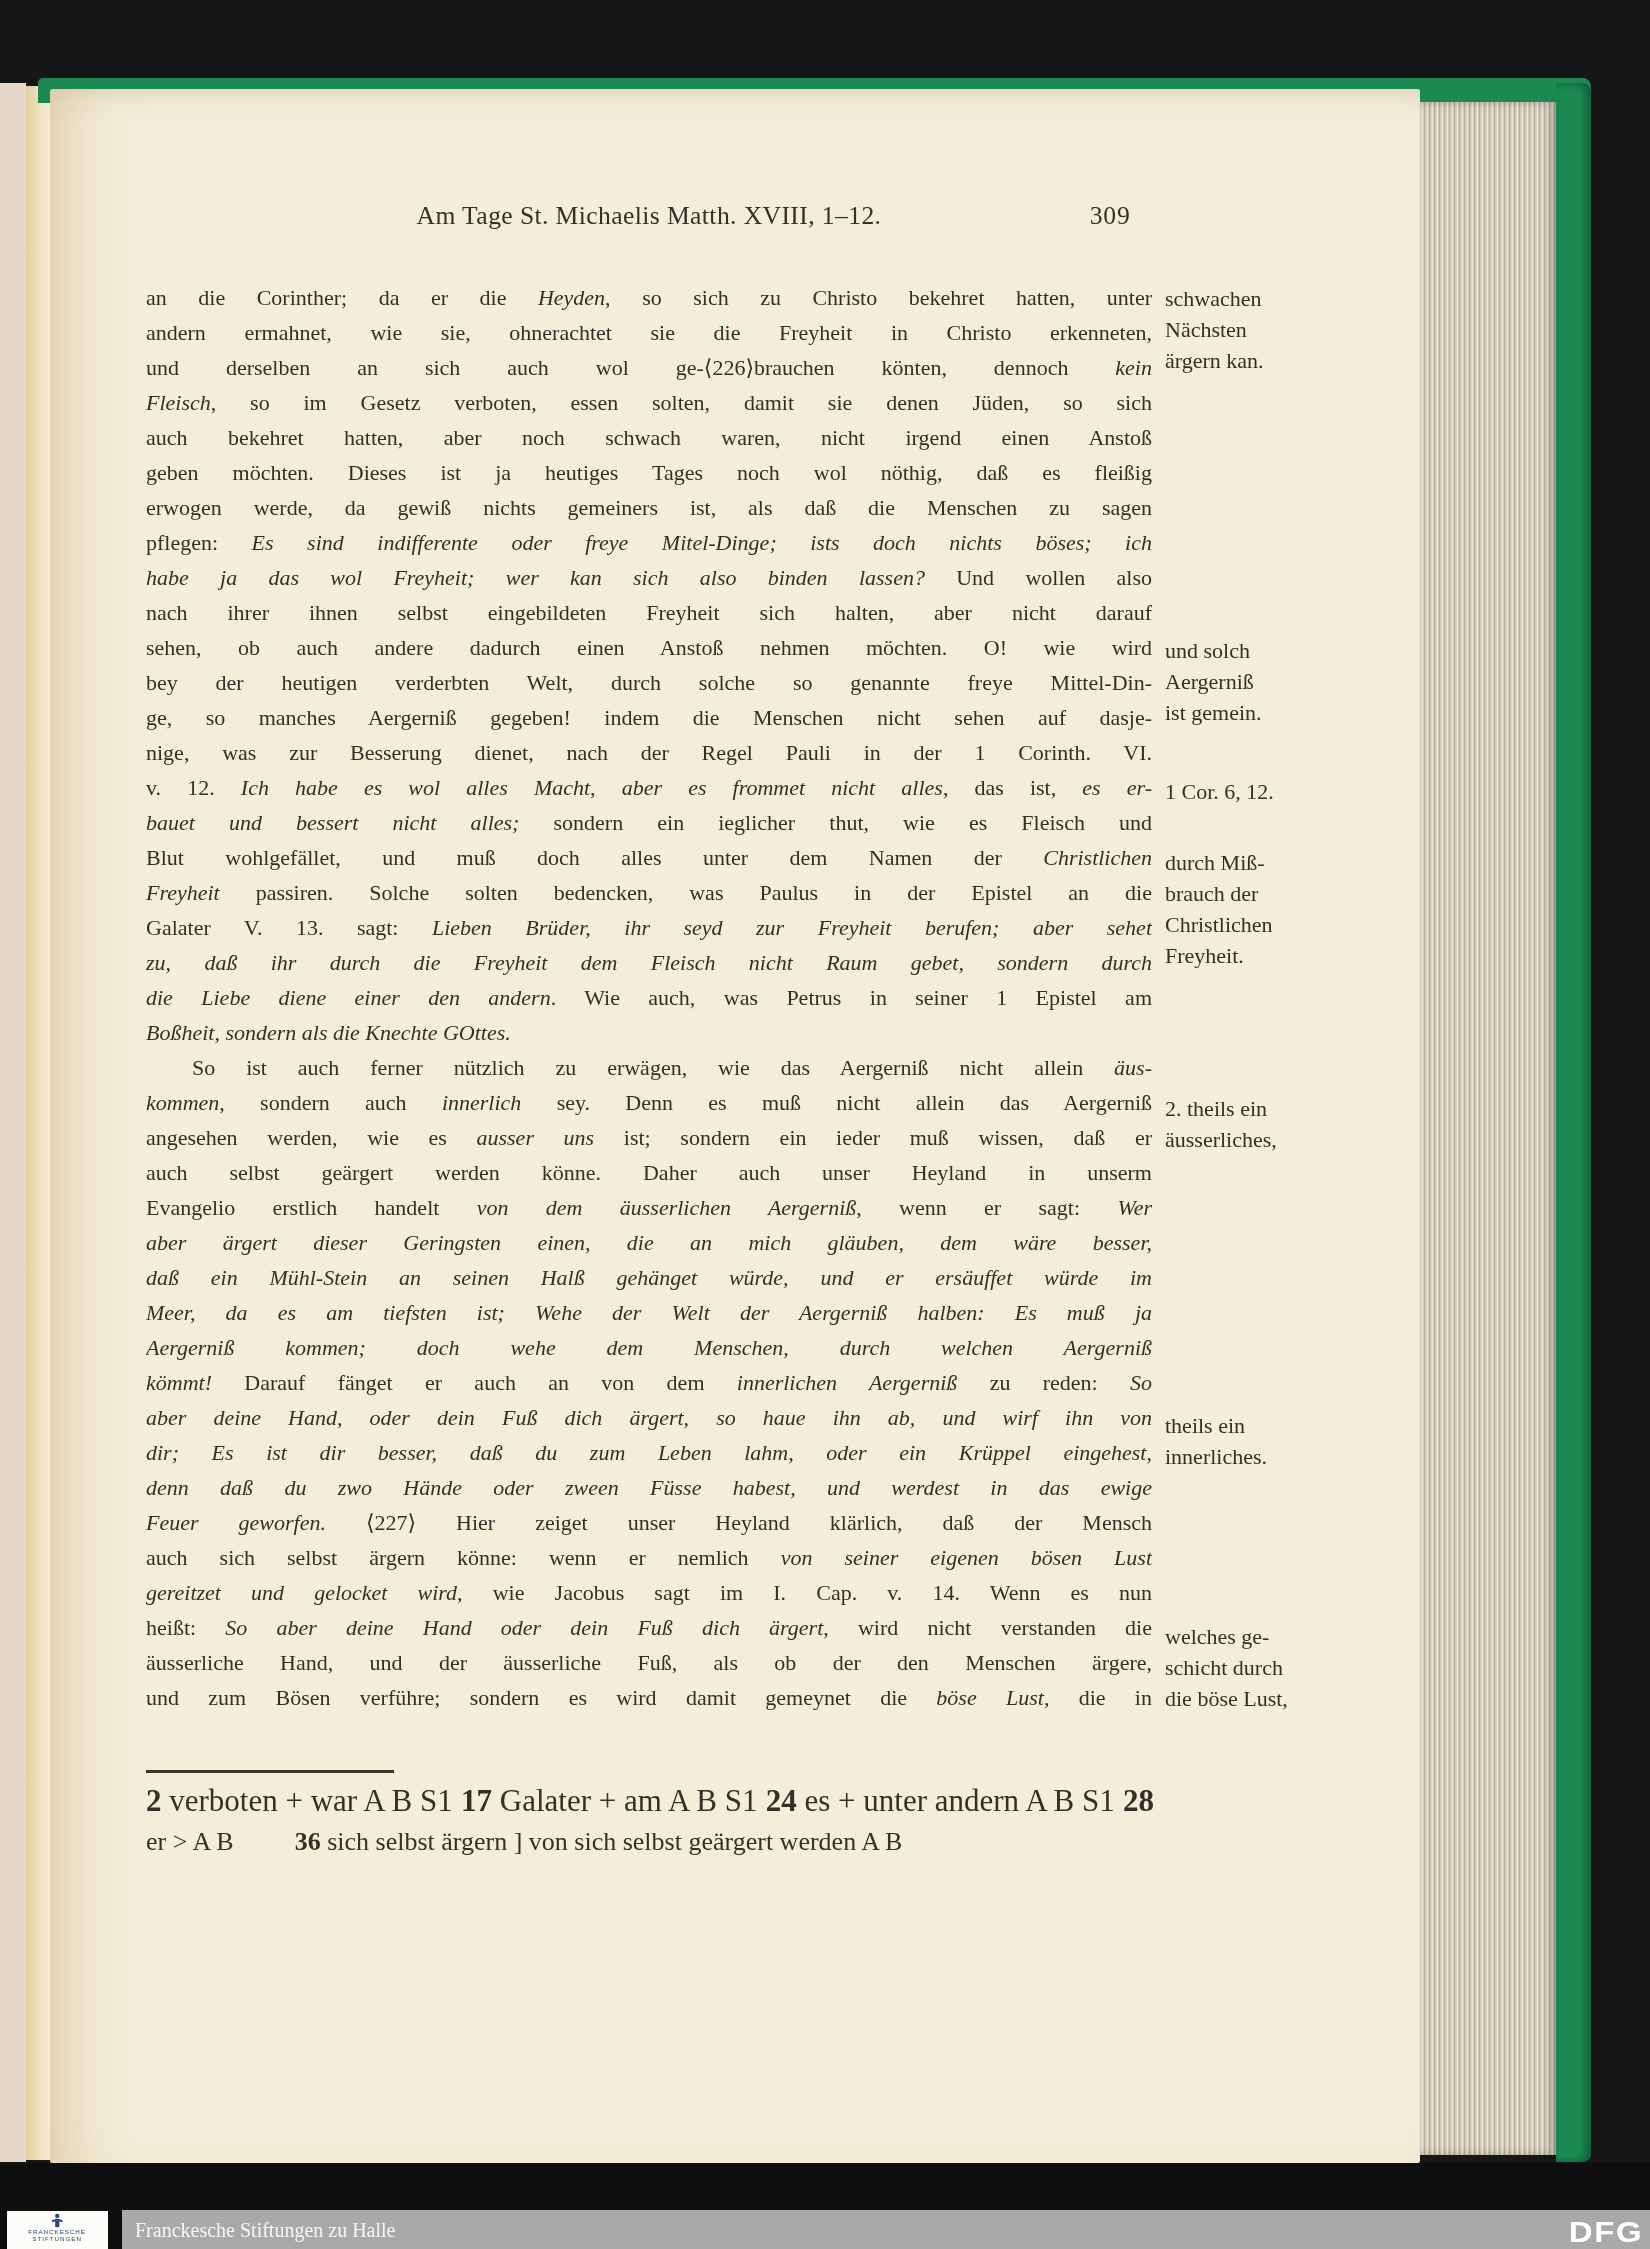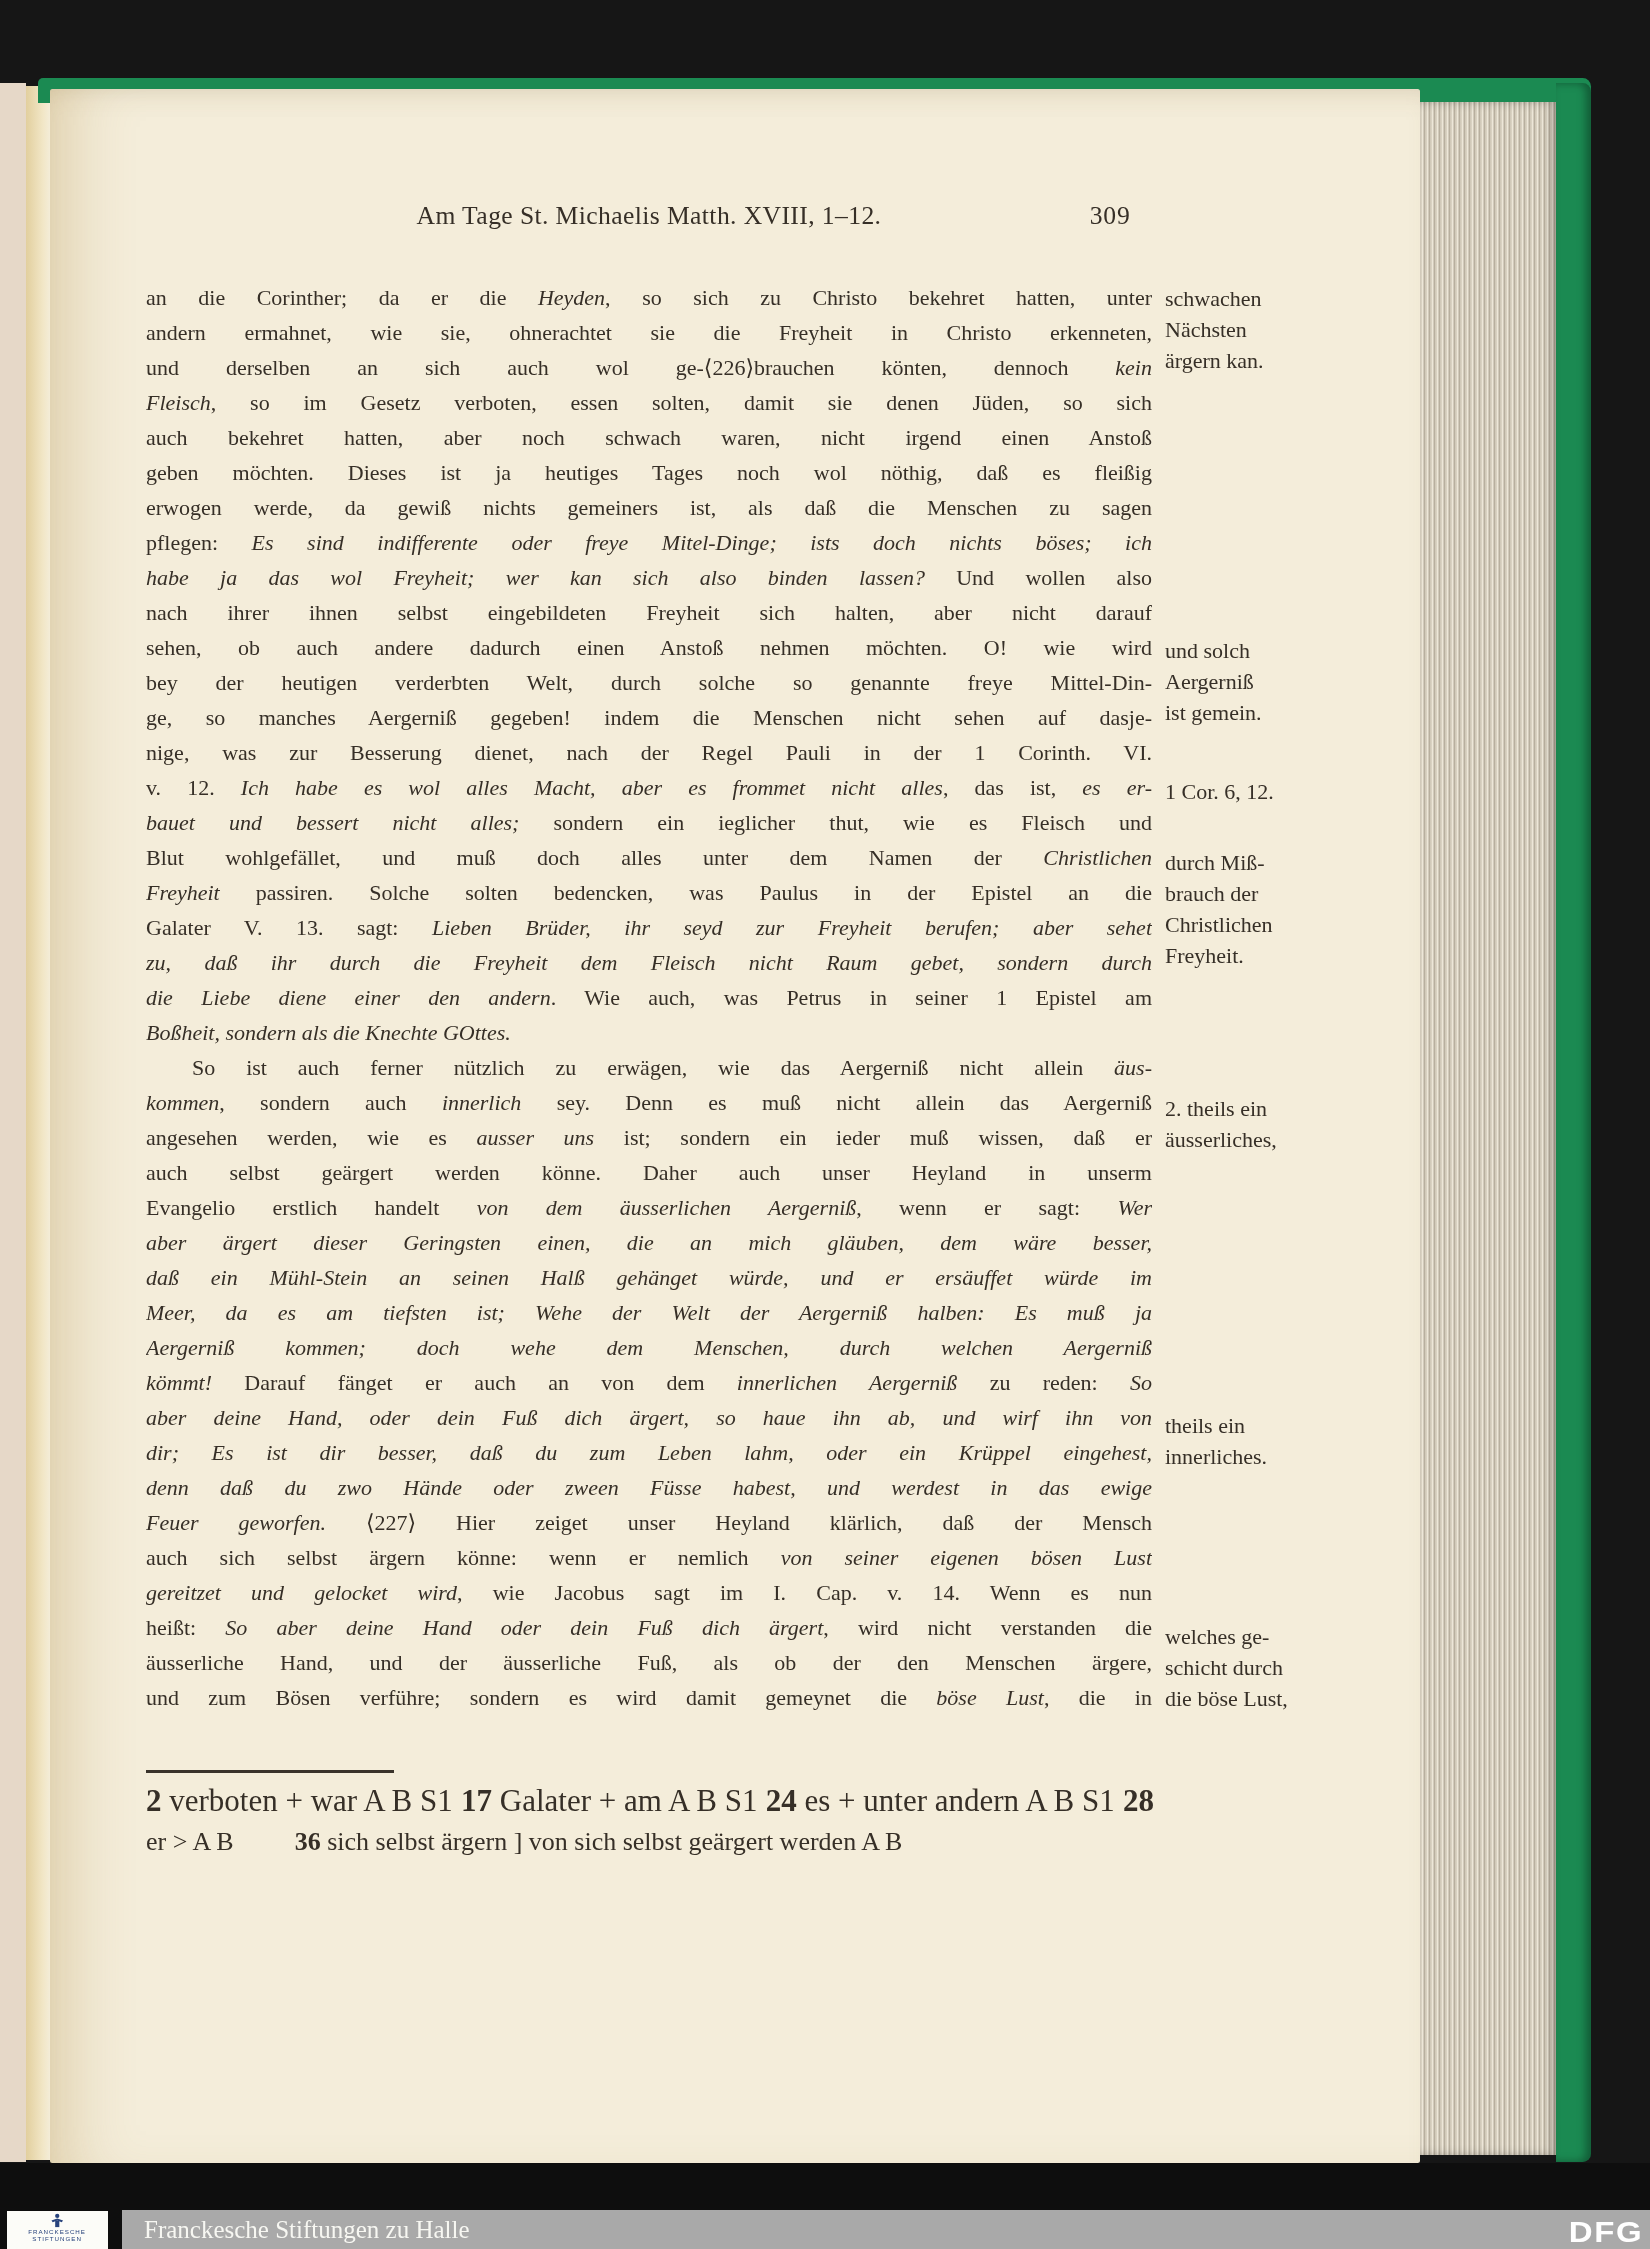--- a/index.html
+++ b/index.html
@@ -32,21 +32,21 @@
   .margin{position:absolute;left:1115px;top:191px;width:198px;}
   .mnote{position:absolute;left:0;font-size:22px;line-height:31px;}
   
   .apprule{position:absolute;left:96px;top:1681px;width:248px;height:2.5px;background:#3a332b;}
   .app1{position:absolute;left:96px;top:1698px;width:1008px;display:flex;justify-content:space-between;font-size:31px;line-height:28px;}
   .app2{position:absolute;left:96px;top:1739px;width:1008px;display:flex;gap:61px;font-size:26px;line-height:28px;}
   .app-num{font-weight:bold;}
   
   .bottom-black{position:absolute;left:0;top:2163px;width:1650px;height:87px;background:#0e0e0e;}
   .bar{position:absolute;left:122px;top:2210px;width:1528px;height:40px;background:#a9a9a9;display:flex;align-items:center;}
-  .bar-title{color:#f7f7f2;font-size:25px;padding-left:22px;font-family:"Liberation Serif","DejaVu Serif",serif;}
+  .bar-title{color:#f7f7f2;font-size:20px;padding-left:13px;font-family:"Liberation Serif","DejaVu Serif",serif;}
   .dfg{position:absolute;right:6.6px;top:2213px;color:#ffffff;font-family:"Liberation Sans","DejaVu Sans",sans-serif;
        font-weight:bold;font-size:33px;letter-spacing:1.7px;transform:scaleY(.92);}
   .logo-box{position:absolute;left:6.6px;top:2211px;width:101px;height:39px;background:#fcfcf8;
             display:flex;flex-direction:column;align-items:center;}
   .logo-glyph{margin-top:1.7px;}
   .logo-text{font-family:"Liberation Sans","DejaVu Sans",sans-serif;font-size:6.2px;line-height:7.4px;
              letter-spacing:1px;color:#27427c;text-align:center;}
 </style>
 </head>
 <body>

